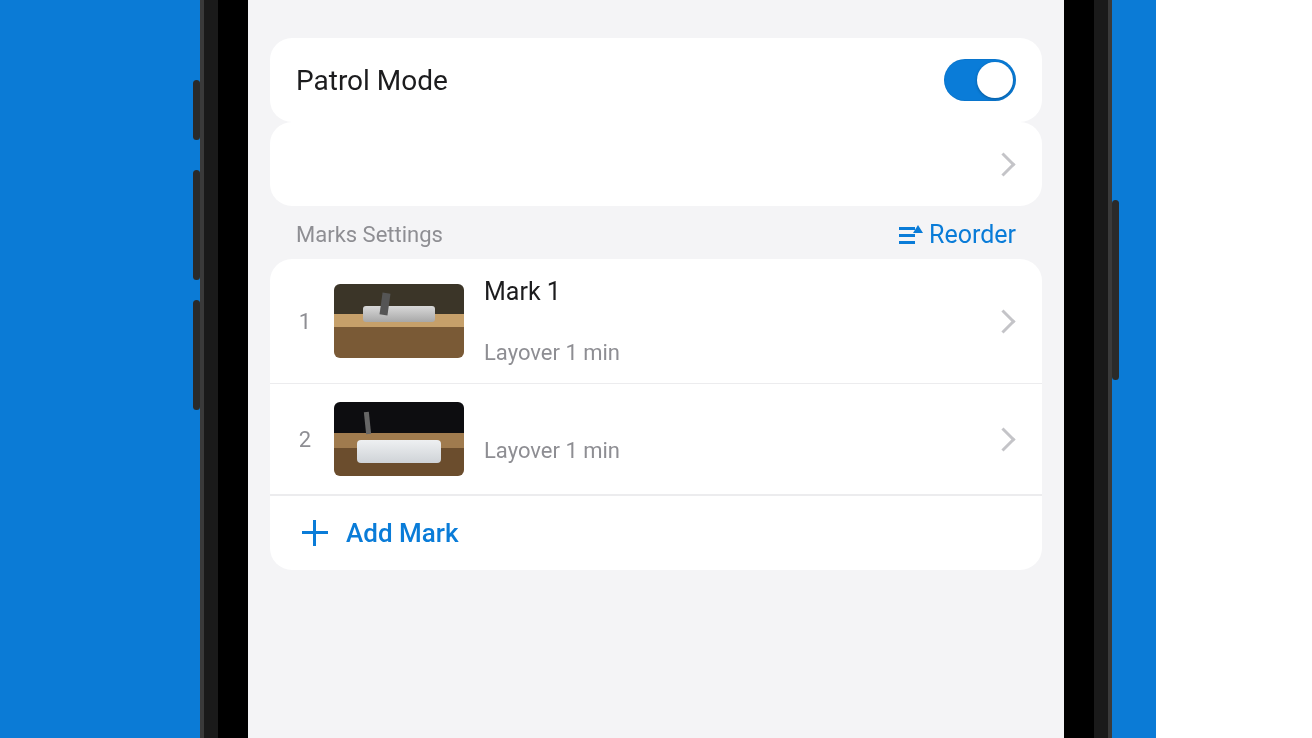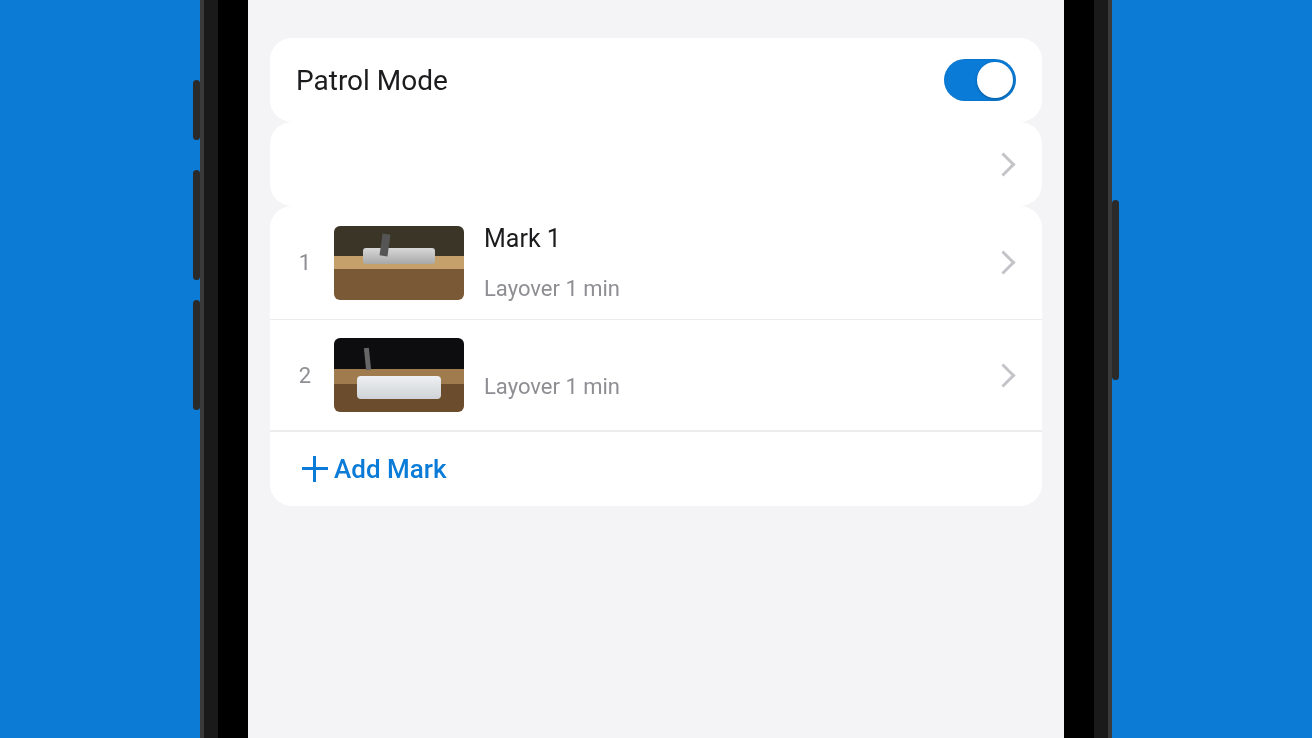--- a/index.html
+++ b/index.html
@@ -1,16 +1,16 @@
 <!DOCTYPE html>
 <html><head>
 <meta charset="utf-8">
 <style>
   html,body{margin:0;padding:0;width:1312px;height:738px;overflow:hidden;font-family:-apple-system,BlinkMacSystemFont,"Segoe UI",Roboto,Helvetica,Arial,sans-serif;}
-  .bg{background:#0b7bd6;width:1312px;height:738px;position:relative;}
+  .bg{background:#0b7bd6;width:1156px;height:738px;position:relative;}
   
   .phone{
     position:absolute;
     left:200px;
     top:-180px;
     width:912px;
     height:1100px;
     background:#1a1a1a;
     border-radius:100px;
     box-shadow:0 0 0 4px #3a3a3a inset;
@@ -85,25 +85,25 @@
     border-left:5px solid transparent;border-right:5px solid transparent;border-bottom:8px solid #0a7cd8;
   }
   .list-card{background:#fff;border-radius:22px;overflow:hidden;}
   .mark-row{
     display:flex;align-items:center;padding:18px 26px;gap:20px;
     border-bottom:1px solid #eceCEE;
   }
   .mark-row:last-of-type{border-bottom:none;}
   .mark-idx{color:#8e8e93;font-size:22px;width:18px;text-align:center;flex-shrink:0;}
   .thumb{width:130px;height:74px;border-radius:6px;flex-shrink:0;overflow:hidden;position:relative;background:#333;}
-  .mark-text{display:flex;flex-direction:column;gap:0;}
+  .mark-text{display:flex;flex-direction:column;gap:11px;}
   .mark-name{font-size:25px;color:#1c1c1e;}
   .mark-sub{font-size:22px;color:#8e8e93;margin-top:23px;}
   .add-row{
-    display:flex;align-items:center;gap:6px;padding:22px 26px;
+    display:flex;align-items:center;gap:18px;padding:22px 26px;
     border-top:1px solid #ecECEE;
   }
   .plus{
     width:26px;height:26px;position:relative;flex-shrink:0;margin-left:6px;
   }
   .plus::before,.plus::after{
     content:"";position:absolute;background:#0a7cd8;
   }
   .plus::before{left:11px;top:0;width:3px;height:26px;}
   .plus::after{top:11px;left:0;height:3px;width:26px;}
@@ -146,20 +146,27 @@
           </div>
 
 
           <div class="card">
             <div class="row">
               <span class="spacer"></span>
               <span class="chevron"></span>
             </div>
           </div>
 
+          <div class="section-header">
+            <span class="section-label">Marks Settings</span>
+            <span class="reorder">
+              <span class="reorder-icon"></span>
+              <span>Reorder</span>
+            </span>
+          </div>
 
           <div class="list-card">
 
             <div class="mark-row">
               <span class="mark-idx">1</span>
               <span class="thumb thumb1"></span>
               <span class="mark-text">
                 <span class="mark-name">Mark 1</span>
                 <span class="mark-sub">Layover 1 min</span>
               </span>

